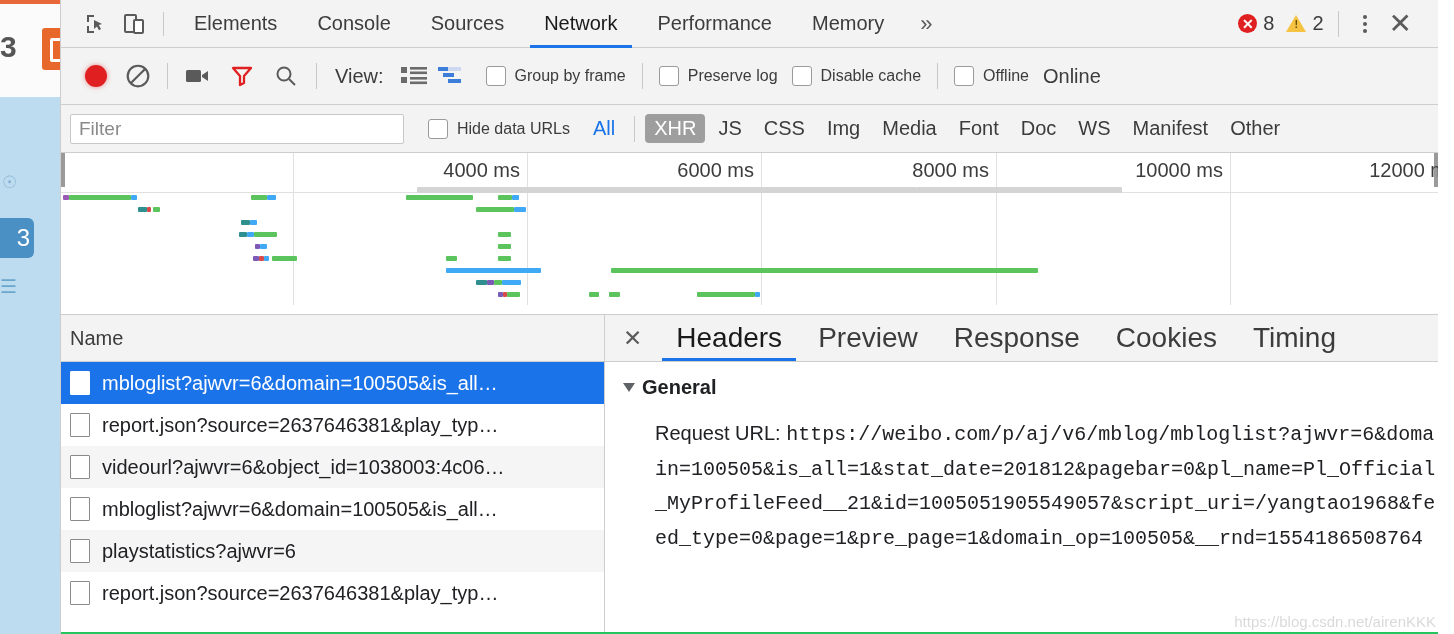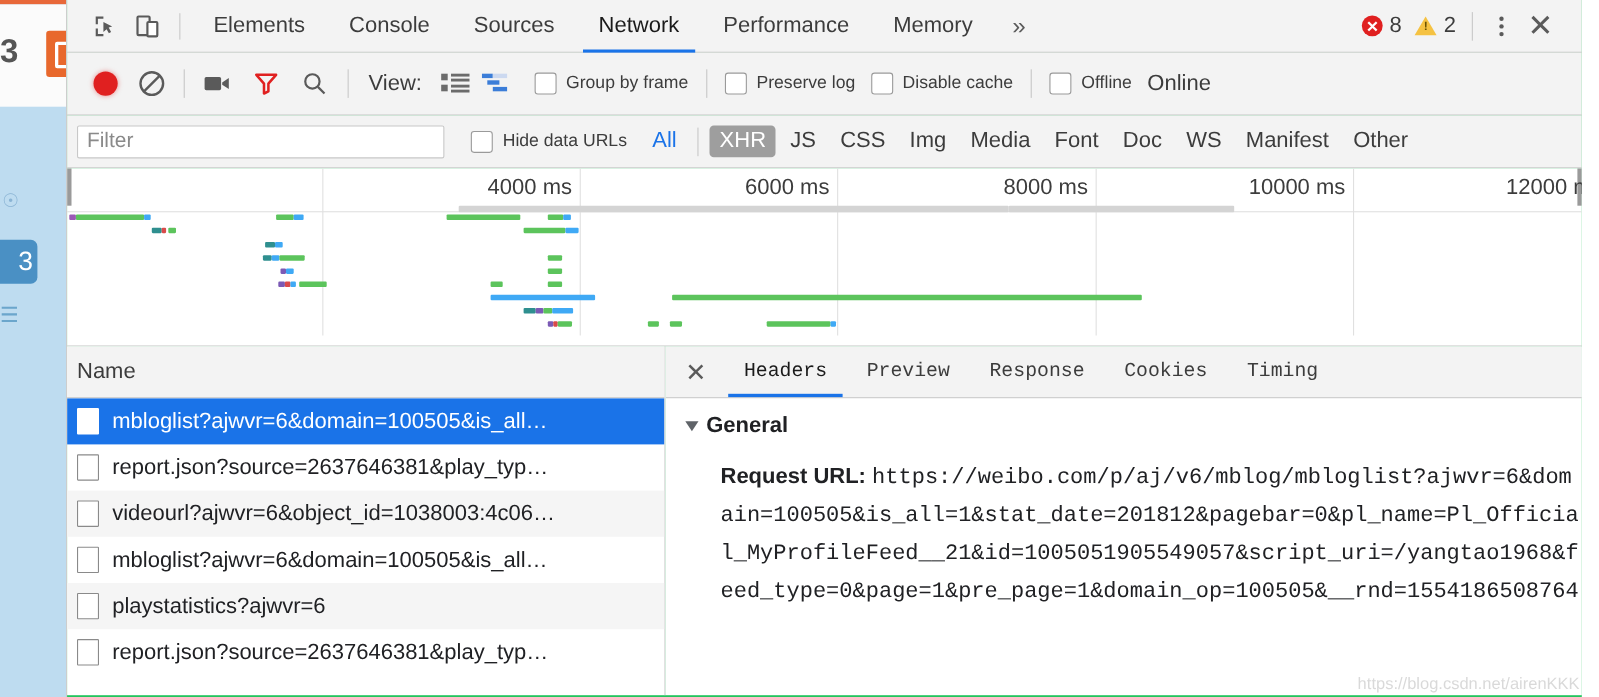--- a/index.html
+++ b/index.html
@@ -139,30 +139,30 @@
   .req-row.selected .doc-ico { border-color: #fff; background: #fff; }
   .req-name { overflow: hidden; text-overflow: ellipsis; }
 
   .detailpanel { flex: 1; display: flex; flex-direction: column; background: #fff; position: relative; overflow: hidden; }
   .dt-tabs {
     height: 47px; background: #f3f3f3; border-bottom: 1px solid #cdcdcd;
     display: flex; align-items: stretch;
   }
   .dt-close { display: flex; align-items: center; padding: 0 16px 0 18px; font-size: 23px; color: #5a5a5a; cursor: pointer; }
   .dt-tab {
-    display: flex; align-items: center; padding: 0 18px; font-size: 18px;
-    color: #3c3c3c; cursor: pointer; position: relative; white-space: nowrap; font-family: Liberation Mono, monospace;
+    display: flex; align-items: center; padding: 0 18px; font-size: 28px;
+    color: #3c3c3c; cursor: pointer; position: relative; white-space: nowrap;
   }
   .dt-tab.active { color: #1a1a1a; }
   .dt-tab.active:after { content: ""; position: absolute; left: 4px; right: 4px; bottom: 0; height: 3px; background: #1a73e8; }
   .dt-body { flex: 1; padding: 14px 0 0 18px; overflow: hidden; position: relative; }
   .section-title { font-size: 20px; font-weight: bold; color: #202124; display: flex; align-items: center; gap: 7px; cursor: pointer; }
   .tri-down { width: 0; height: 0; border-left: 6px solid transparent; border-right: 6px solid transparent; border-top: 9px solid #5f6368; }
   .kv { margin: 18px 0 0 32px; font-size: 20px; line-height: 1.63; }
-  .kv-key { font-weight: bold; color: #202124; font-family: "Liberation Sans", sans-serif; }
+  .kv-key { font-weight: normal; color: #202124; font-family: "Liberation Sans", sans-serif; }
   .kv-val {
     font-family: "Liberation Mono", monospace; color: #202124;
     word-break: break-all; white-space: pre-wrap;
   }
   .watermark {
     position: absolute; right: 2px; bottom: 2px; font-size: 15px;
     color: rgba(130,130,130,0.30); font-family: "Liberation Sans", sans-serif; white-space: nowrap;
   }
 </style>
 </head>

